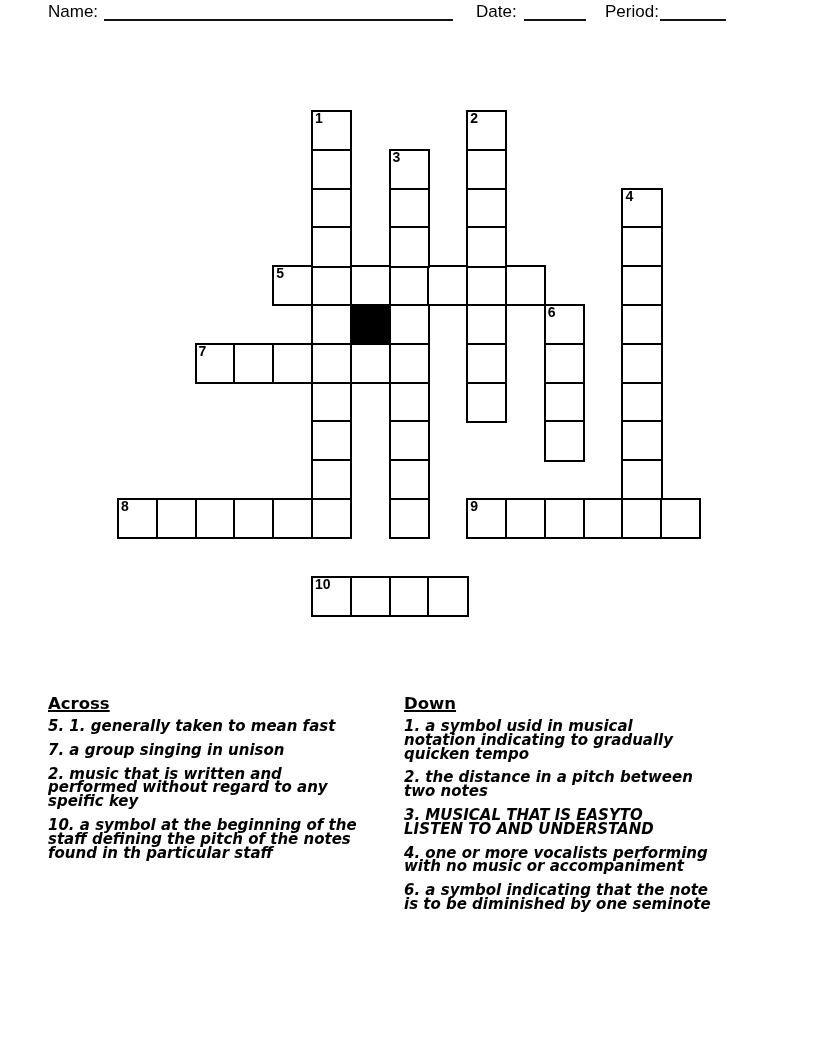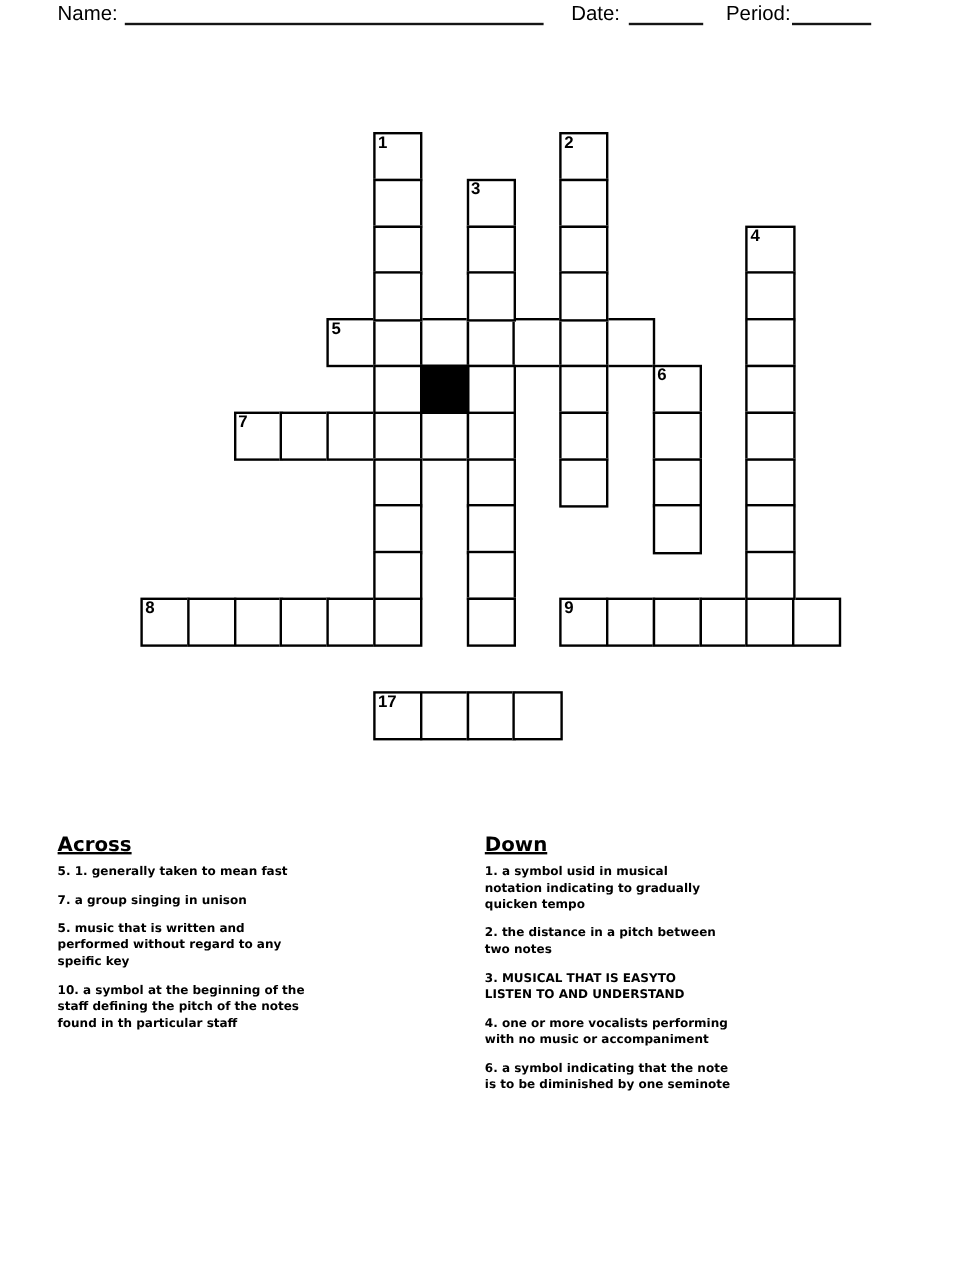--- a/index.html
+++ b/index.html
@@ -24,21 +24,21 @@
        font-weight:bold;color:#000;}
 
   
   .clues{position:absolute;top:696px;}
   .clues-across{left:48px;width:358px;}
   .clues-down{left:404px;width:378px;}
   .clues h3{margin:0 0 9px 0;font-family:"DejaVu Sans",sans-serif;
             font-weight:bold;font-size:16.5px;line-height:15px;
             text-decoration:underline;text-decoration-thickness:2px;}
   .clue{margin:0 0 10px 0;font-family:"DejaVu Sans",sans-serif;font-weight:bold;
-        font-size:10px;line-height:13.8px;white-space:pre-line;}
+        font-size:15px;line-height:13.8px;white-space:pre-line;font-style:italic;}
 </style>
 </head>
 <body>
 
 <div class="page">
 
   <span class="hdr-label" style="left:48px">Name:</span>
   <span class="blank" style="left:104px;width:349px"></span>
   <span class="hdr-label" style="left:476px">Date:</span>
   <span class="blank" style="left:524px;width:62px"></span>
@@ -74,21 +74,21 @@
       <div class="cell" style="left: 194px; top: 388px;"></div>
       <div class="cell" style="left: 349.2px; top: 388px;">
         <span class="num">9</span>
       </div>
       <div class="cell" style="left: 388px; top: 388px;"></div>
       <div class="cell" style="left: 426.8px; top: 388px;"></div>
       <div class="cell" style="left: 465.6px; top: 388px;"></div>
       <div class="cell" style="left: 504.4px; top: 388px;"></div>
       <div class="cell" style="left: 543.2px; top: 388px;"></div>
       <div class="cell" style="left: 194px; top: 465.6px;">
-        <span class="num">17</span>
+        <span class="num">10</span>
       </div>
       <div class="cell" style="left: 232.8px; top: 465.6px;"></div>
       <div class="cell" style="left: 271.6px; top: 465.6px;"></div>
       <div class="cell" style="left: 310.4px; top: 465.6px;"></div>
       <div class="cell" style="left: 194px; top: 0px;">
         <span class="num">1</span>
       </div>
       <div class="cell" style="left: 194px; top: 38.8px;"></div>
       <div class="cell" style="left: 194px; top: 77.6px;"></div>
       <div class="cell" style="left: 194px; top: 116.4px;"></div>
@@ -132,21 +132,21 @@
       <div class="cell" style="left: 426.8px; top: 271.6px;"></div>
       <div class="cell" style="left: 426.8px; top: 310.4px;"></div>
       <div class="cell black" style="left: 232.8px; top: 194px;"></div>
     </div>
 
   <div class="clues clues-across">
     <h3>Across</h3>
     <div>
         <p class="clue">5. 1. generally taken to mean fast</p>
         <p class="clue">7. a group singing in unison</p>
-        <p class="clue">5. music that is written and
+        <p class="clue">2. music that is written and
 performed without regard to any
 speific key</p>
         <p class="clue">10. a symbol at the beginning of the
 staff defining the pitch of the notes
 found in th particular staff</p>
       </div>
   </div>
   <div class="clues clues-down">
     <h3>Down</h3>
     <div>

